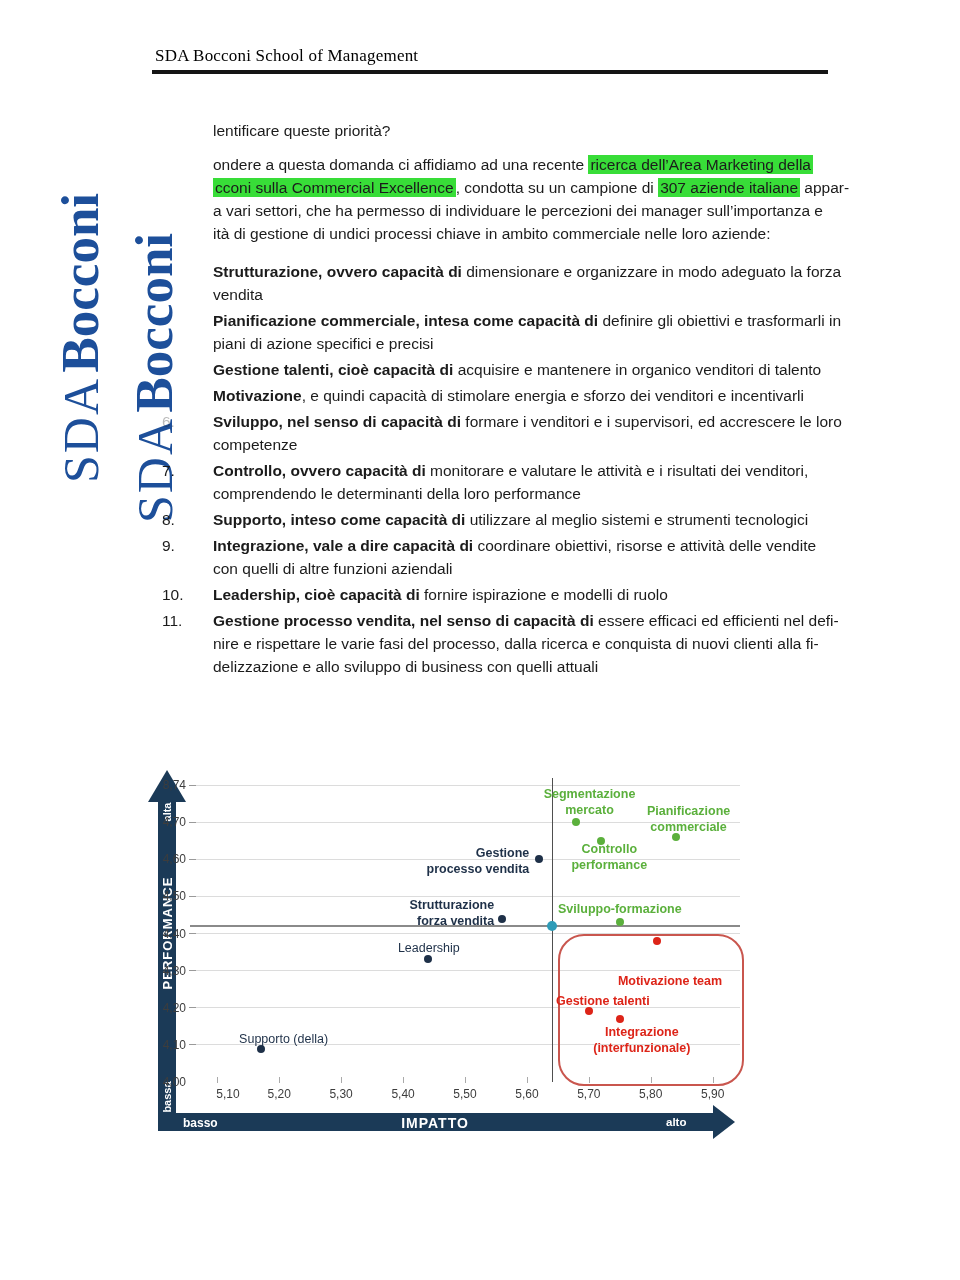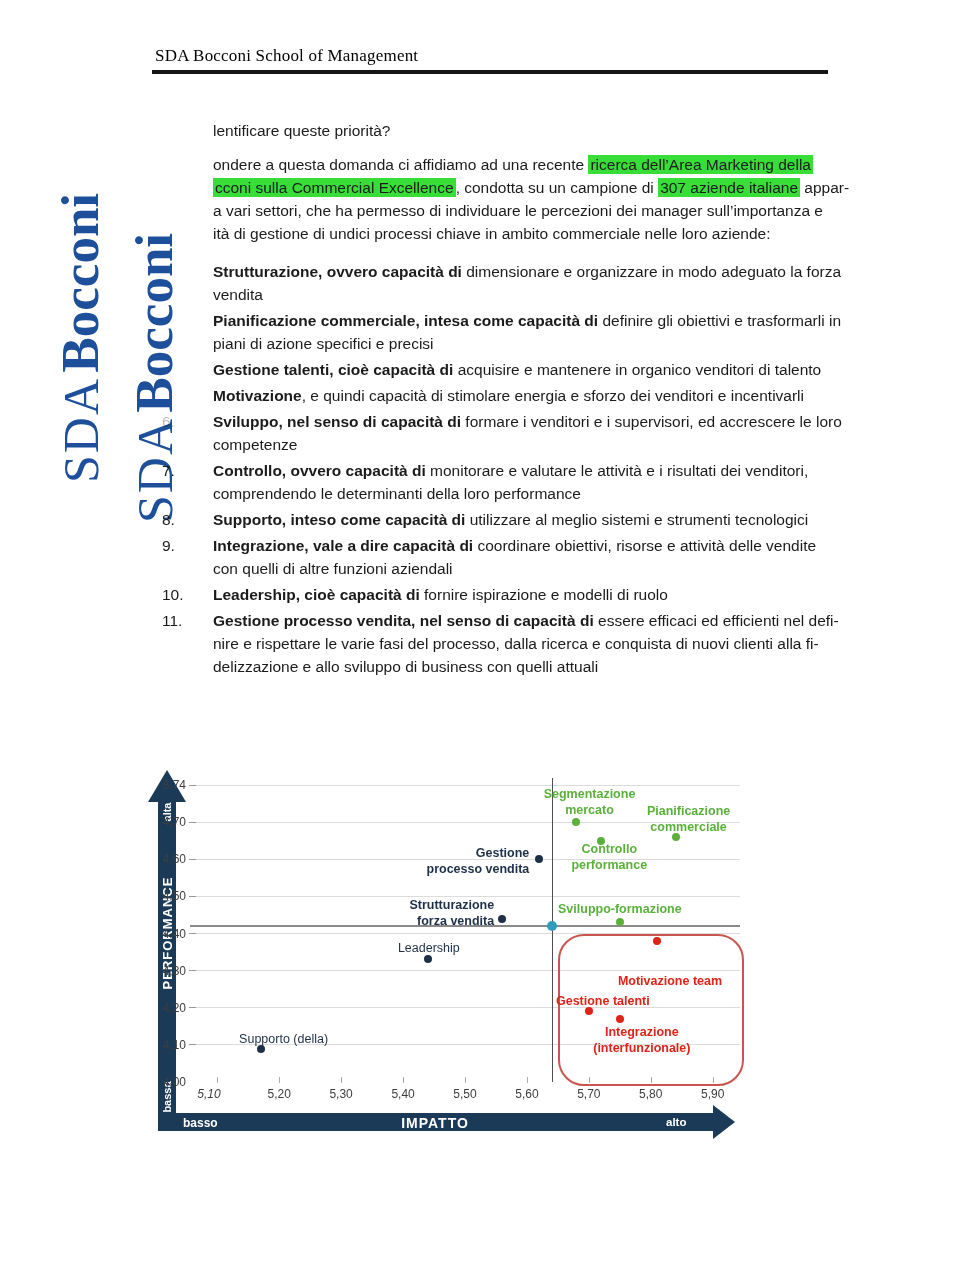--- a/index.html
+++ b/index.html
@@ -145,21 +145,21 @@
       <div class="grid" style="left: 190px; top: 858.75px; width: 550px;"></div>
       <div class="ytick-dash" style="left: 189px; top: 858.75px;"></div>
       <div class="ylabel" style="left: 150px; top: 852.25px;">4,60</div>
       <div class="grid" style="left: 190px; top: 821.625px; width: 550px;"></div>
       <div class="ytick-dash" style="left: 189px; top: 821.625px;"></div>
       <div class="ylabel" style="left: 150px; top: 815.125px;">4,70</div>
       <div class="grid" style="left: 190px; top: 784.5px; width: 550px;"></div>
       <div class="ytick-dash" style="left: 189px; top: 784.5px;"></div>
       <div class="ylabel" style="left: 150px; top: 778px;">8,74</div>
       <div class="xtick" style="left: 217.252px; top: 1077px;"></div>
-      <div class="xlabel" style="left: 187px; top: 1087px; font-style: italic;">5,10</div>
+      <div class="xlabel" style="left: 206px; top: 1087px;">5,10</div>
       <div class="xtick" style="left: 279.189px; top: 1077px;"></div>
       <div class="xlabel" style="left: 257.189px; top: 1087px;">5,20</div>
       <div class="xtick" style="left: 341.126px; top: 1077px;"></div>
       <div class="xlabel" style="left: 319.126px; top: 1087px;">5,30</div>
       <div class="xtick" style="left: 403.063px; top: 1077px;"></div>
       <div class="xlabel" style="left: 381.063px; top: 1087px;">5,40</div>
       <div class="xtick" style="left: 465px; top: 1077px;"></div>
       <div class="xlabel" style="left: 443px; top: 1087px;">5,50</div>
       <div class="xtick" style="left: 526.937px; top: 1077px;"></div>
       <div class="xlabel" style="left: 504.937px; top: 1087px;">5,60</div>

